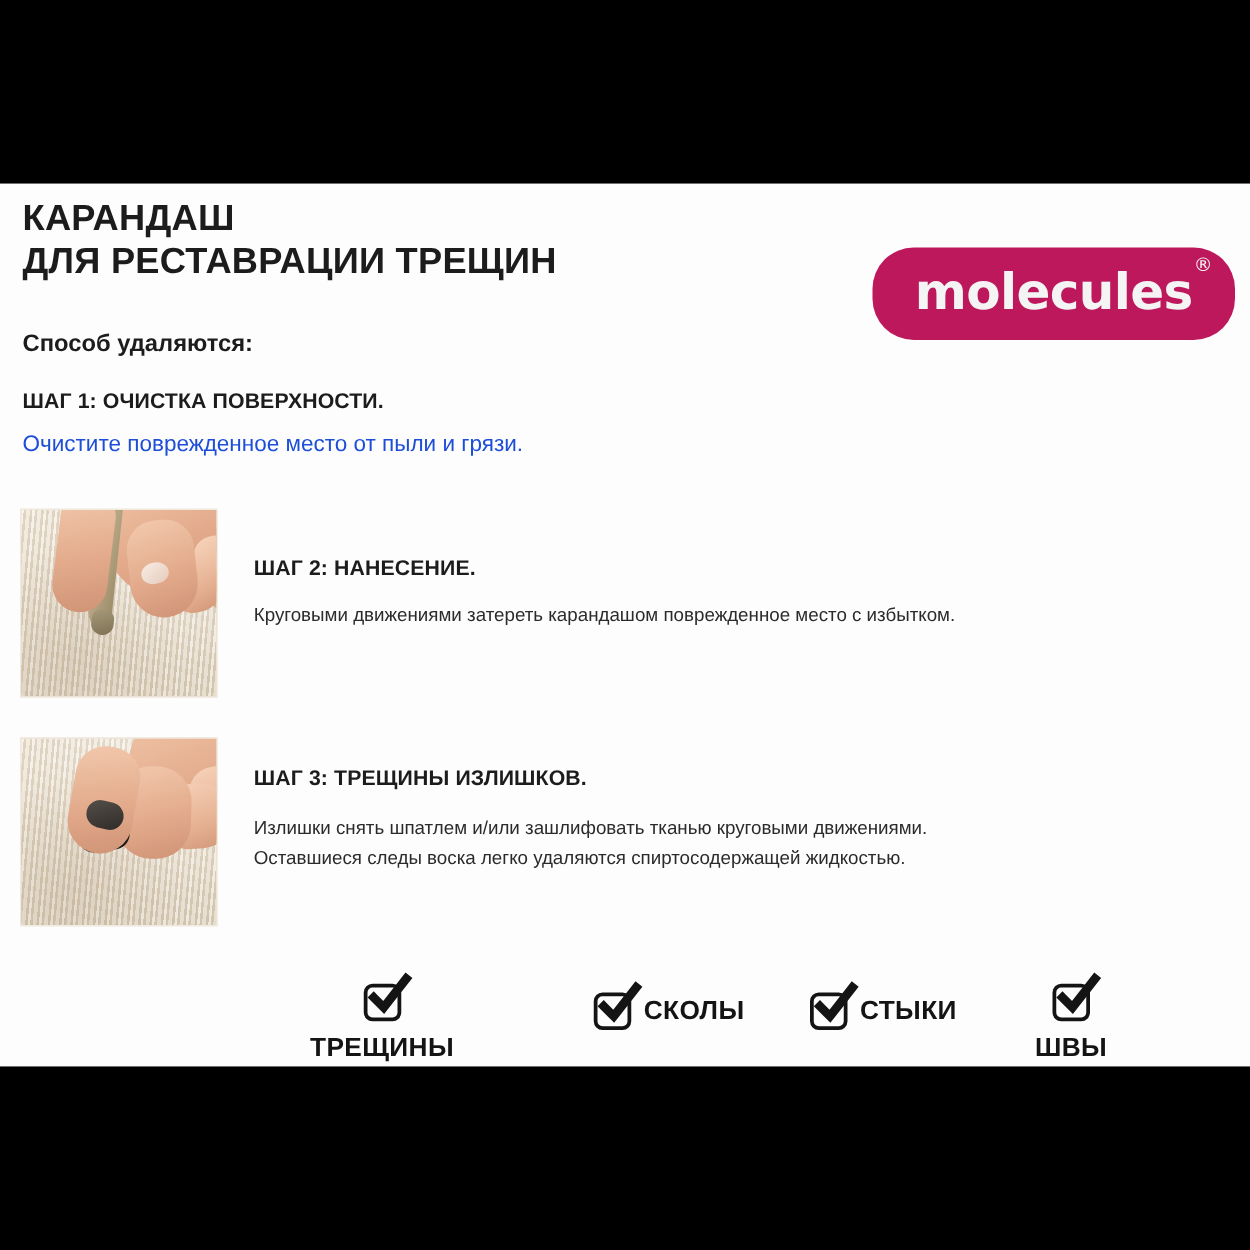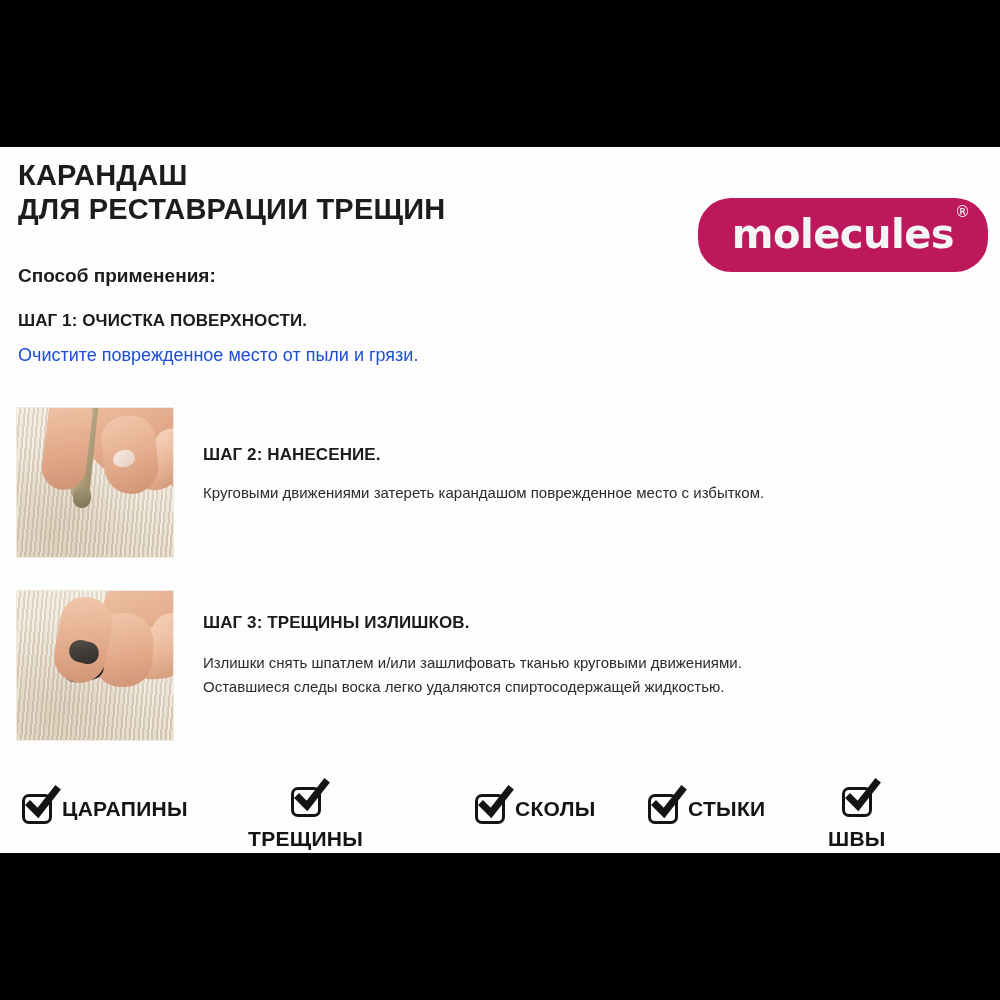--- a/index.html
+++ b/index.html
@@ -314,21 +314,21 @@
     <div class="title-block">
       <div class="title-line">КАРАНДАШ</div>
       <div class="title-line">ДЛЯ РЕСТАВРАЦИИ ТРЕЩИН</div>
     </div>
 
     <div class="logo">
       <div class="logo-word">molecules</div>
       <div class="logo-reg">®</div>
     </div>
 
-    <div class="howto">Способ применения:</div>
+    <div class="howto">Способ удаляются:</div>
 
     <div class="step1-head">ШАГ 1: ОЧИСТКА ПОВЕРХНОСТИ.</div>
     <div class="step1-body">Очистите поврежденное место от пыли и грязи.</div>
 
     <div class="photo photo-1">
       <div class="wood"></div>
       <div class="p1-shadow"></div>
       <div class="skin p1-palm"></div>
       <div class="skin-soft p1-f4"></div>
       <div class="skin-soft p1-f3"></div>
@@ -354,28 +354,20 @@
     </div>
 
     <div class="step-head step3-head">ШАГ 3: ТРЕЩИНЫ ИЗЛИШКОВ.</div>
     <div class="step-body step3-body">
       <div>Излишки снять шпатлем и/или зашлифовать тканью круговыми движениями.</div>
       <div>Оставшиеся следы воска легко удаляются спиртосодержащей жидкостью.</div>
     </div>
 
     <div class="features">
 
-      <div class="feature f0">
-        <div class="check-box">
-          <svg viewBox="0 0 36 34" aria-hidden="true">
-            <path d="M7 17 L15 25 L33 2" fill="none" stroke="#141414" stroke-width="7" stroke-linecap="square" stroke-linejoin="miter"></path>
-          </svg>
-        </div>
-        <span class="feature-label">ЦАРАПИНЫ</span>
-      </div>
 
       <div class="feature f1">
         <div class="check-box">
           <svg viewBox="0 0 36 34" aria-hidden="true">
             <path d="M7 17 L15 25 L33 2" fill="none" stroke="#141414" stroke-width="7" stroke-linecap="square" stroke-linejoin="miter"></path>
           </svg>
         </div>
         <span class="feature-label">ТРЕЩИНЫ</span>
       </div>
 

